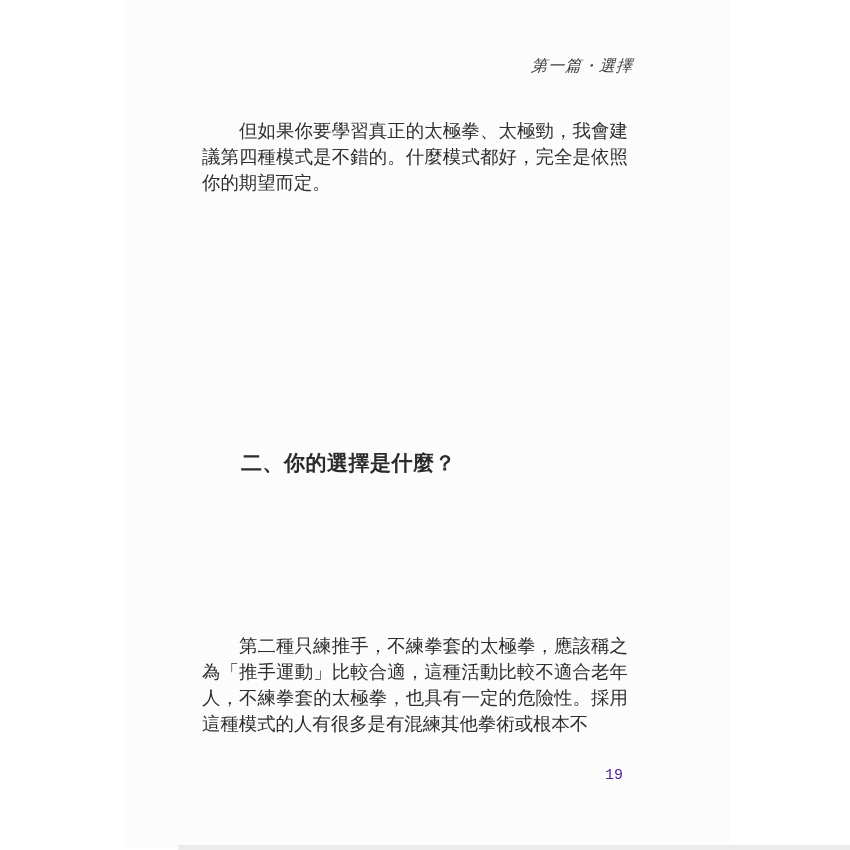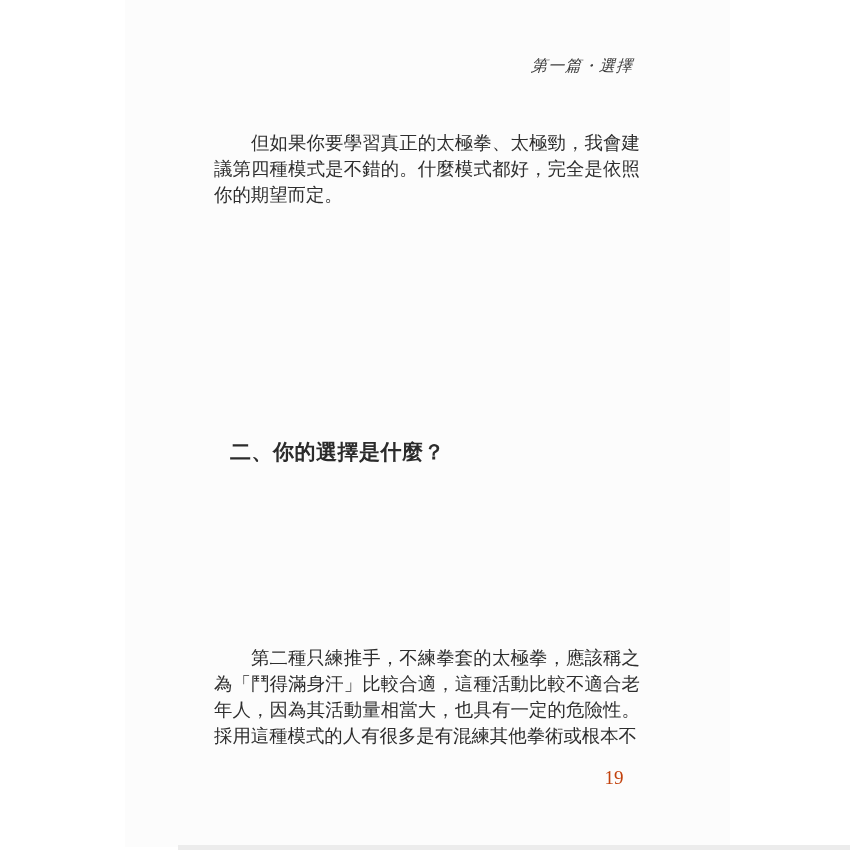--- a/index.html
+++ b/index.html
@@ -42,69 +42,69 @@
     font-style: italic;
     font-size: 16px;
     letter-spacing: 1px;
     color: #3d3d3d;
     transform: skewX(-4deg);
   }
   .body-para {
     position: absolute;
     left: 202px;
     width: 426px;
-    margin: 12px;
+    margin: 0;
     font-size: 18.4px;
     line-height: 26px;
     letter-spacing: 0;
     color: #2e2e2e;
     text-align: justify;
     text-indent: 37px;
     word-break: normal;
     line-break: strict;
     font-family: "Liberation Serif", "DejaVu Serif", serif;
   }
   .para-1 { top: 118px; }
   .para-2 { top: 210px; }
   .para-3 { top: 493px; }
   .para-4 { top: 633px; }
   .section-heading {
     position: absolute;
     left: 230px;
     top: 440px;
-    margin: 0;
+    margin: 11px;
     font-family: "Liberation Sans", "DejaVu Sans", sans-serif;
     font-weight: 700;
     font-size: 21px;
     line-height: 24px;
     letter-spacing: 0.5px;
     color: #2b2b2b;
   }
   .page-number {
     position: absolute;
     left: 596px;
     top: 767px;
     width: 36px;
     text-align: center;
-    font-size: 19px;
-    color: #c2410c;
-    font-family: Liberation Serif, serif;
+    font-size: 15px;
+    color: #4c1d95;
+    font-family: Liberation Mono, monospace;
   }
 </style>
 </head>
 <body>
 
 <div class="canvas">
   <div class="page-sheet"></div>
   <div class="page-bottom-edge"></div>
 
   <div class="running-head">第一篇・選擇</div>
 
   <p class="body-para para-1">但如果你要學習真正的太極拳、太極勁，我會建議第四種模式是不錯的。什麼模式都好，完全是依照你的期望而定。</p>
 
 
   <h2 class="section-heading">二、你的選擇是什麼？</h2>
 
 
-  <p class="body-para para-4">第二種只練推手，不練拳套的太極拳，應該稱之為「鬥得滿身汗」比較合適，這種活動比較不適合老年人，因為其活動量相當大，也具有一定的危險性。採用這種模式的人有很多是有混練其他拳術或根本不</p>
+  <p class="body-para para-4">第二種只練推手，不練拳套的太極拳，應該稱之為「推手運動」比較合適，這種活動比較不適合老年人，不練拳套的太極拳，也具有一定的危險性。採用這種模式的人有很多是有混練其他拳術或根本不</p>
 
   <div class="page-number">19</div>
 </div>
 
 </body></html>

